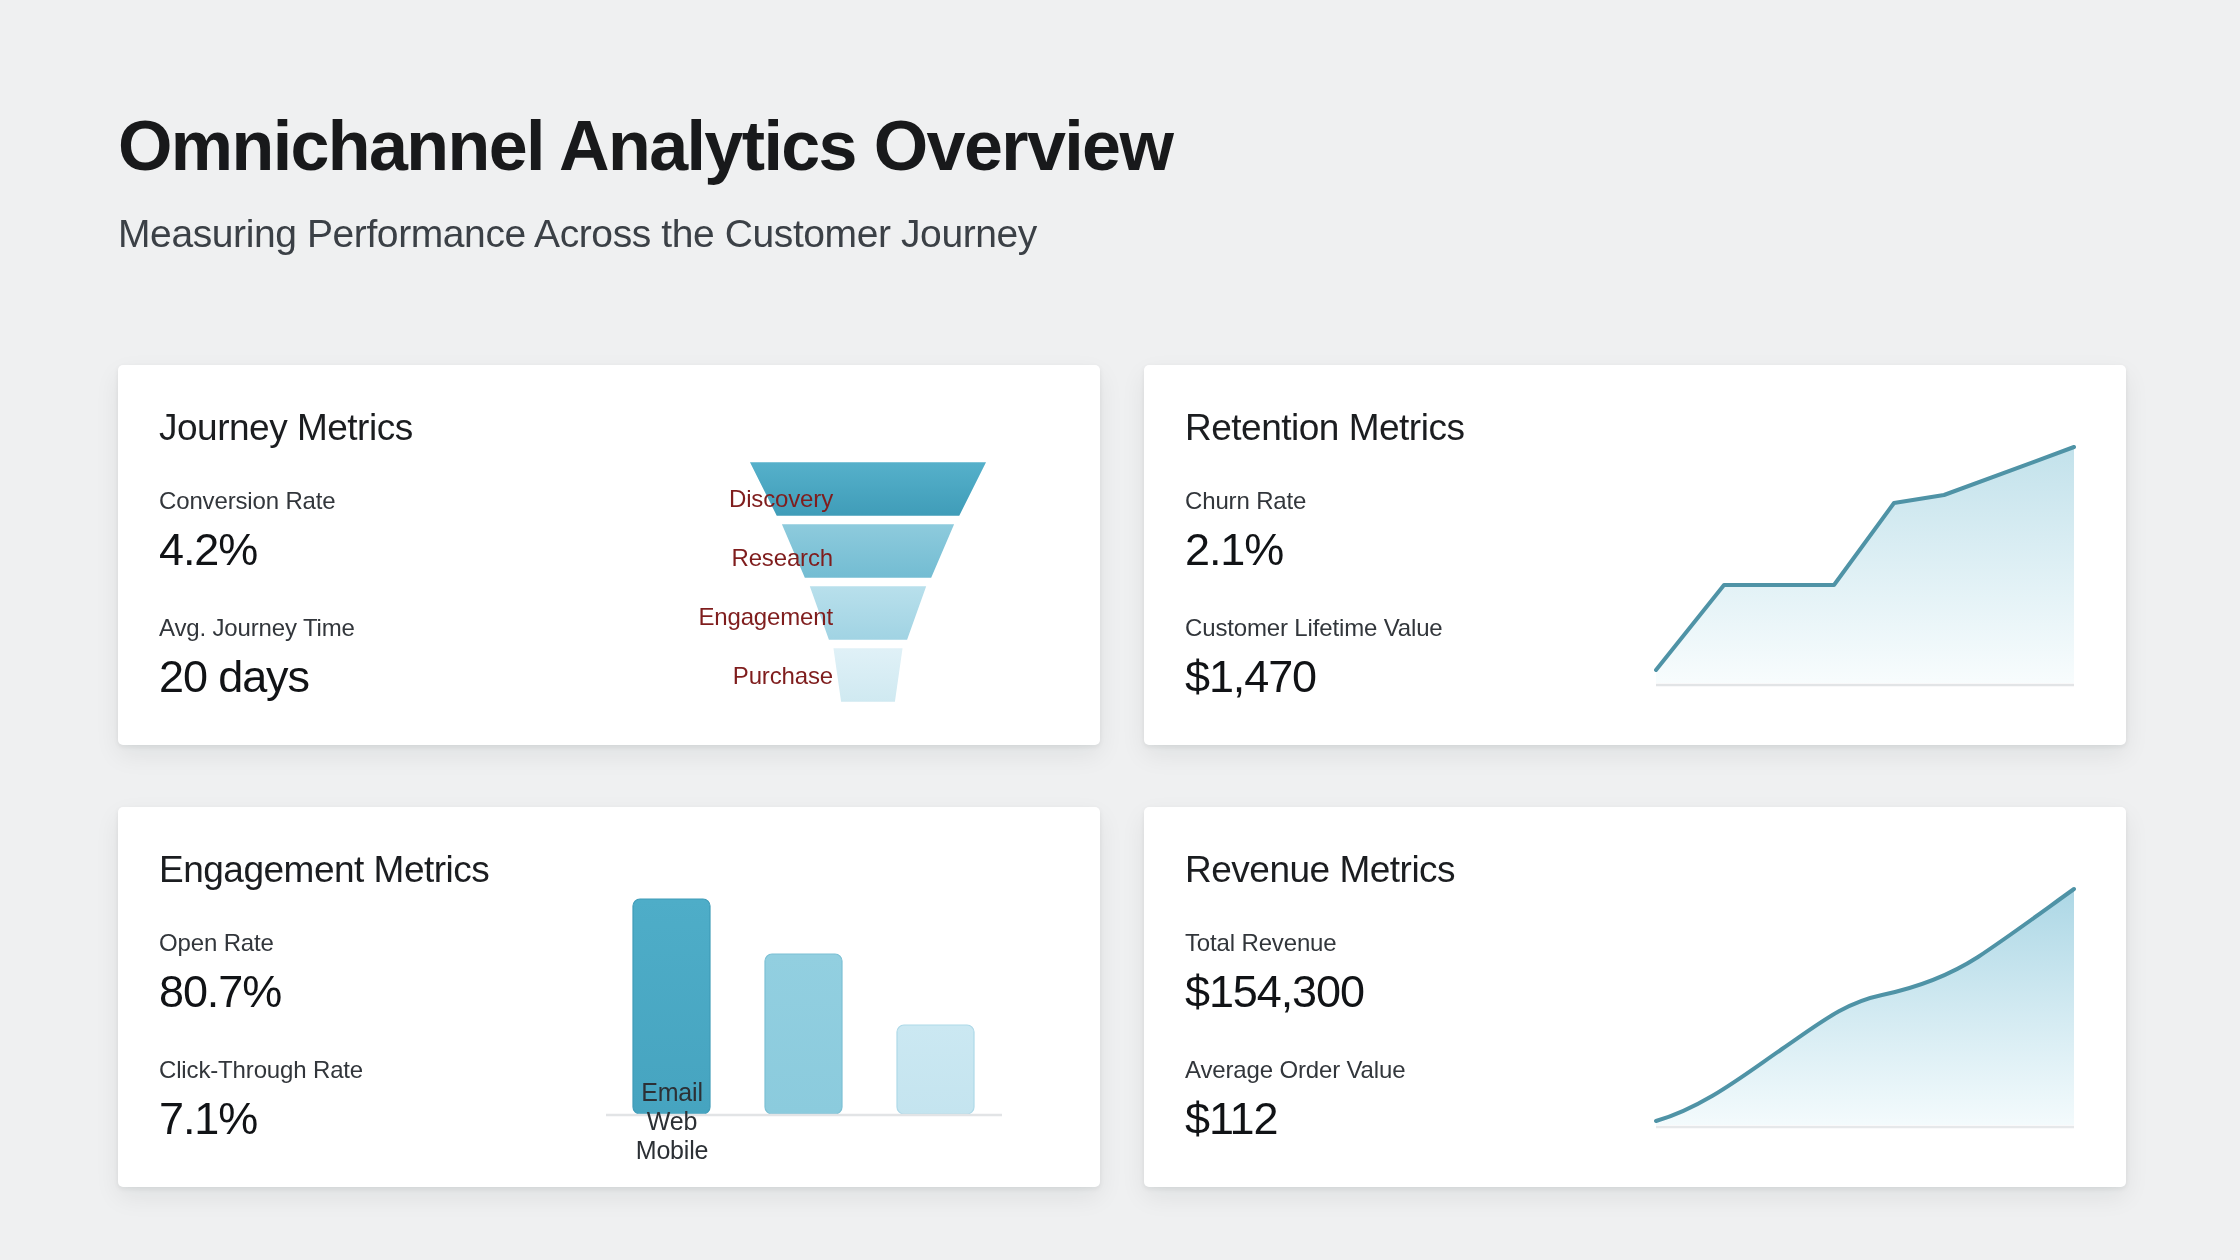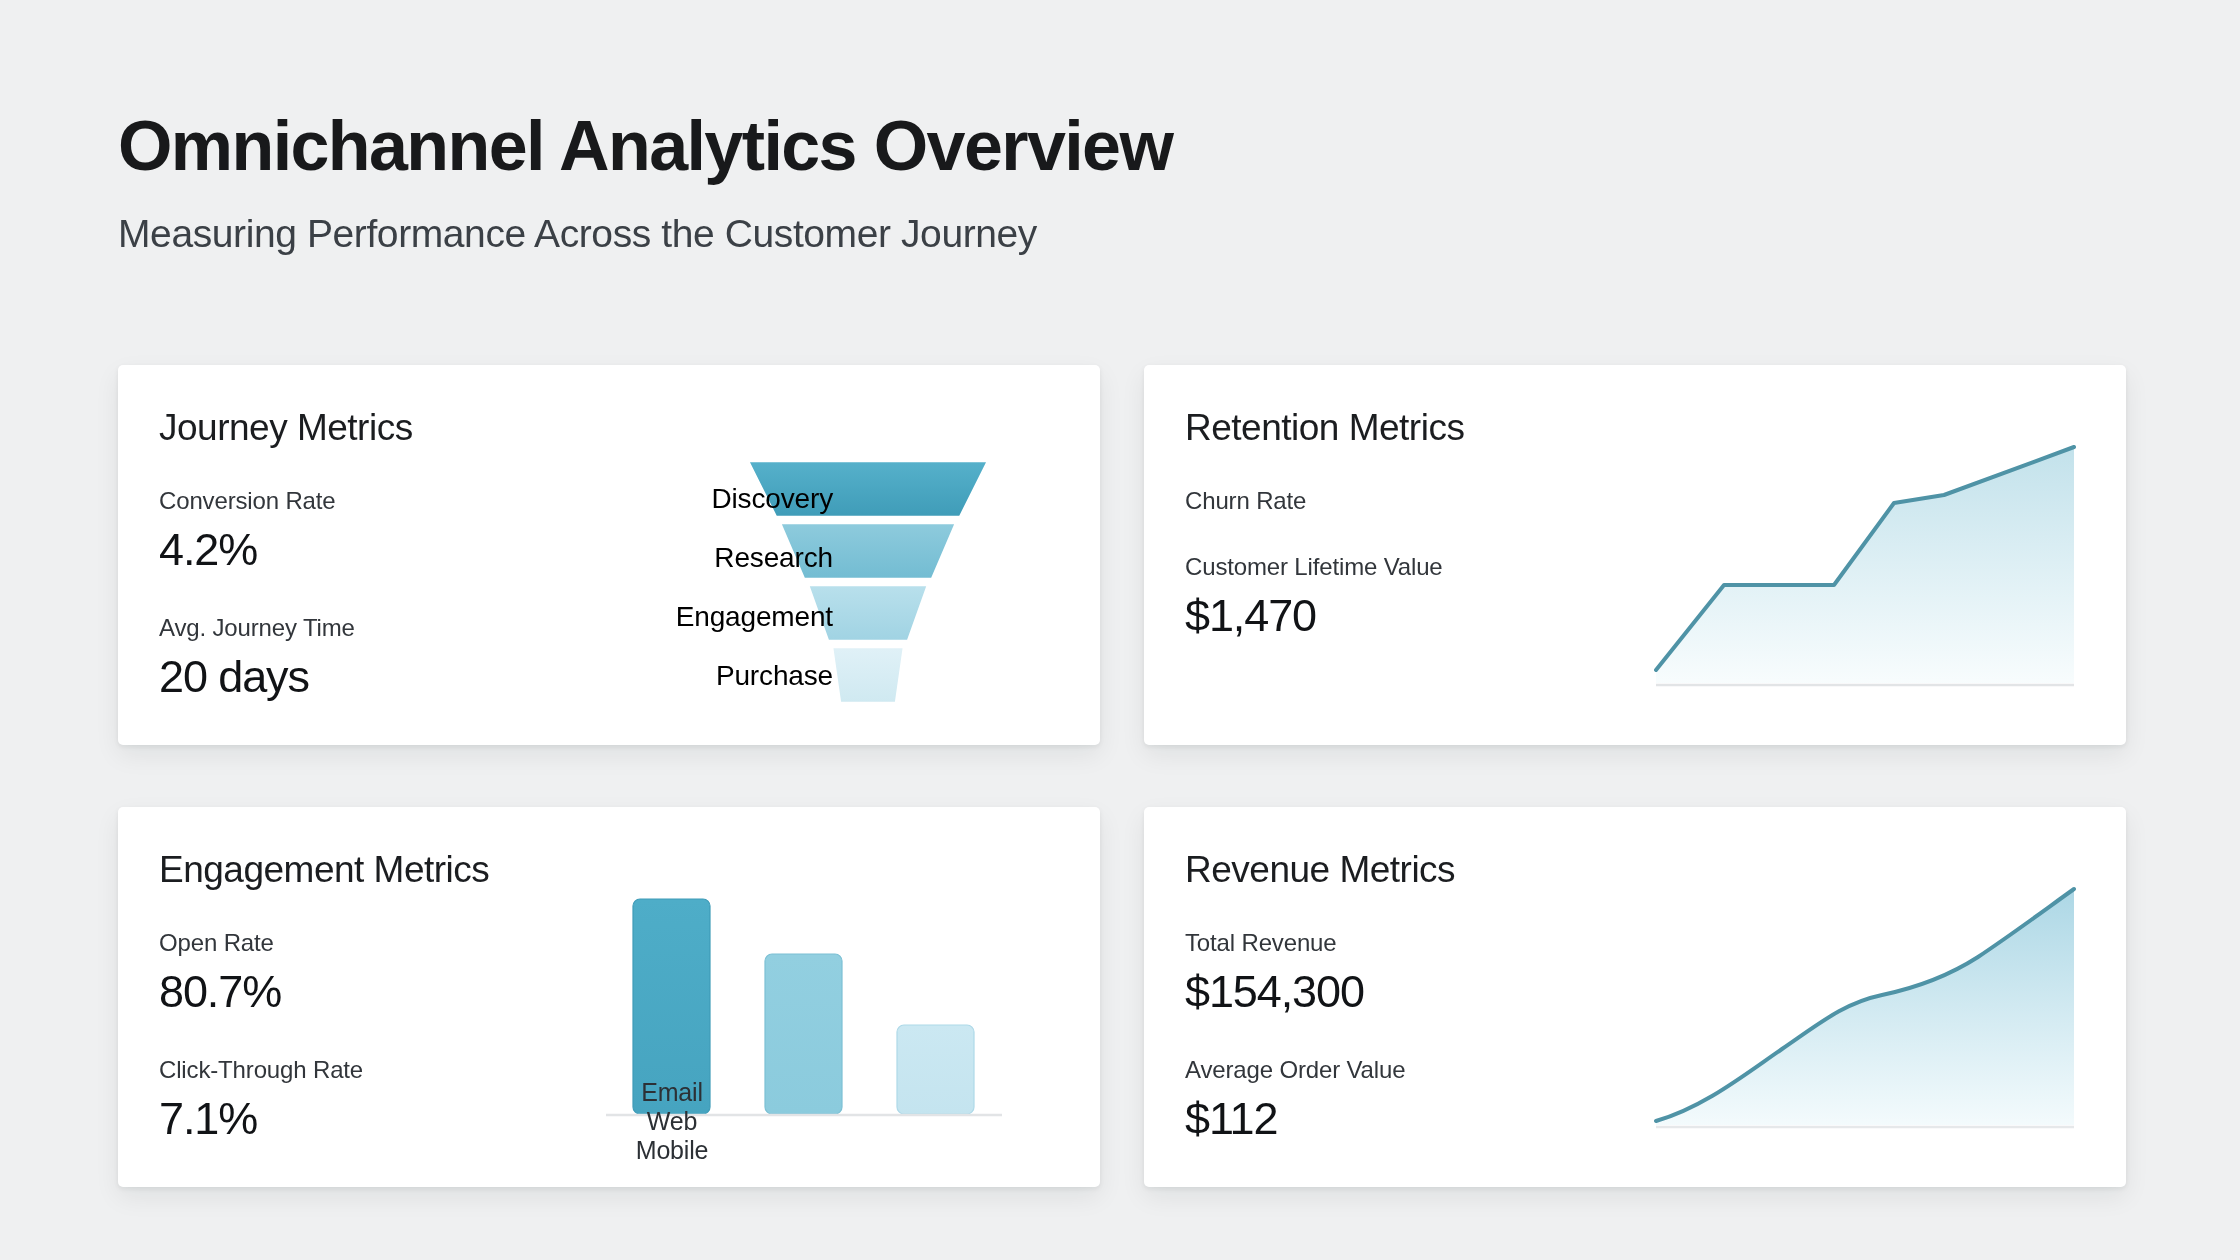--- a/index.html
+++ b/index.html
@@ -62,21 +62,21 @@
   
   .viz { position:absolute; right:0; top:0; bottom:0; }
   .viz svg { display:block; }
 
   
   .funnel-labels {
     position:absolute; left:0; top:104px;
     width:245px; text-align:right;
   }
   .funnel-label {
-    font-size:28px; color:#000000; letter-spacing:-0.15px;
+    font-size:24px; color:#7f1d1d; letter-spacing:-0.15px;
     height:59px; line-height:59px; white-space:nowrap;
   }
 
   
   .bar-labels {
     position:absolute; left:0; right:0; bottom:14px;
     display:flex; justify-content:space-around;
   }
   .bar-label {
     font-size:25px; color:#2c3035; letter-spacing:-0.2px;
@@ -146,20 +146,21 @@
         </svg>
       </div>
     </div>
 
     <div class="card">
       <div class="card-title">Retention Metrics</div>
 
       <div class="metrics">
         <div class="metric">
           <div class="metric-label">Churn Rate</div>
+          <div class="metric-value">2.1%</div>
         </div>
         <div class="metric">
           <div class="metric-label">Customer Lifetime Value</div>
           <div class="metric-value">$1,470</div>
         </div>
       </div>
 
       <div class="viz" style="left:490px; right:24px;">
         <svg width="468" height="380" viewBox="0 0 468 380">
           <defs>

